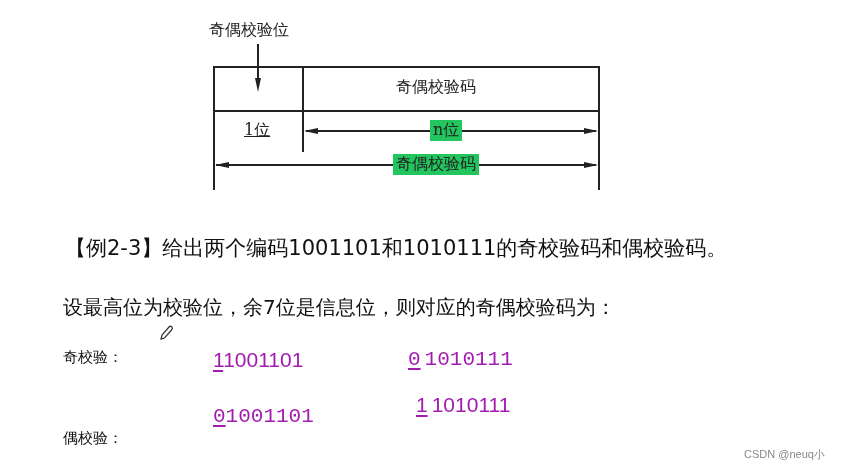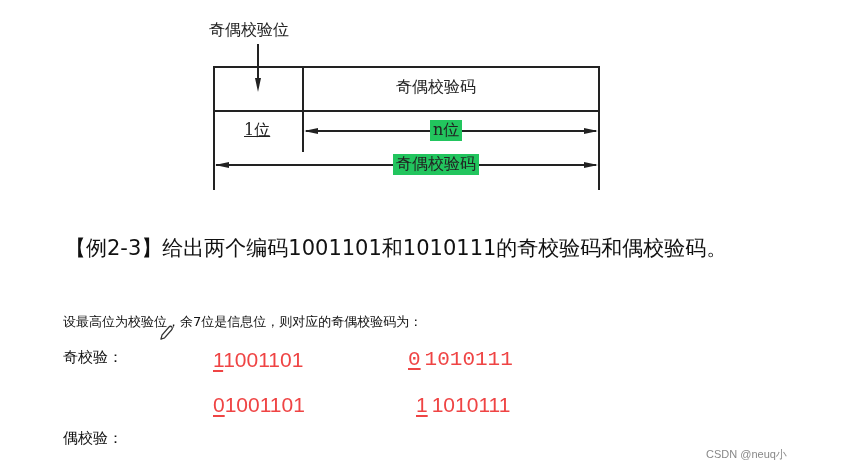--- a/index.html
+++ b/index.html
@@ -6,21 +6,21 @@
   body { width: 848px; height: 471px; position: relative; overflow: hidden; color: #111; }
   .abs { position: absolute; }
   .serif { font-family: "DejaVu Serif", "Liberation Serif", serif; }
   .sans { font-family: "DejaVu Sans", "Liberation Sans", sans-serif; }
   .line { position: absolute; background: #222; }
   .diag-text { font-size: 16px; color: #222; white-space: nowrap; }
   .arrow-l { position: absolute; width: 0; height: 0; border-top: 3px solid transparent; border-bottom: 3px solid transparent; border-right: 14px solid #222; }
   .arrow-r { position: absolute; width: 0; height: 0; border-top: 3px solid transparent; border-bottom: 3px solid transparent; border-left: 14px solid #222; }
   .arrow-d { position: absolute; width: 0; height: 0; border-left: 3px solid transparent; border-right: 3px solid transparent; border-top: 14px solid #222; }
   .para { font-size: 15px; color: #111; white-space: nowrap; letter-spacing: 0px; }
-  .code { font-family: "Liberation Sans", sans-serif; font-size: 21px; color: #ef4444; white-space: nowrap; }
+  .code { font-family: "Liberation Sans", sans-serif; font-size: 21px; color: #a21caf; white-space: nowrap; }
   .u { text-decoration: underline; text-decoration-thickness: 2px; text-underline-offset: 3px; }
   .watermark { font-family: "Liberation Sans", sans-serif; font-size: 11px; color: #888; white-space: nowrap; }
   .label-bg { background: #22c55e; padding: 0 3px; }
 </style>
 </head>
 <body>
 
 <div>
 
   <div class="abs serif diag-text" style="left:209px; top:20px;">奇偶校验位</div>
@@ -44,42 +44,42 @@
   <div class="abs serif diag-text label-bg" style="left:430px; top:120px;">n位</div>
 
   <div class="line" style="left:216px; top:164px; width:380px; height:2px;"></div>
   <div class="arrow-l" style="left:215px; top:162px;"></div>
   <div class="arrow-r" style="left:584px; top:162px;"></div>
   <div class="abs serif diag-text label-bg" style="left:353px; top:154px;margin-left:40px;">奇偶校验码</div>
 </div>
 
 <div class="abs sans para" style="left:65px; top:234px; font-size:21px;">【例2-3】给出两个编码1001101和1010111的奇校验码和偶校验码。</div>
 
-<div class="abs sans para" style="left:63px; top:294px; font-size:13px;margin-top:19px;">设最高位为校验位，余7位是信息位，则对应的奇偶校验码为：</div>
+<div class="abs sans para" style="left:63px; top:294px; font-size:20px;">设最高位为校验位，余7位是信息位，则对应的奇偶校验码为：</div>
 
 <div class="abs" style="left:158px; top:324px; width:16px; height:18px;">
   <svg width="16" height="18" viewBox="0 0 16 18">
     <path d="M3 15 L4 11 L11 3 Q12.5 1.5 14 3 Q15 4.5 13.5 6 L6.5 14 Z" fill="none" stroke="#333" stroke-width="1.2"></path>
     <path d="M3 15 L5.5 14.2" stroke="#333" stroke-width="1.2"></path>
   </svg>
 </div>
 
 <div>
   <div class="abs sans para" style="left:63px; top:348px;">奇校验：</div>
   <div class="abs code" style="left:213px; top:348px;">
     <span class="u">1</span><span>1001101</span>
   </div>
   <div class="abs code" style="left:408px; top:348px;font-family:Liberation Mono, monospace;">
     <span class="u">0</span><span style="margin-left:4px;">1010111</span>
   </div>
 </div>
 
 <div>
   <div class="abs sans para" style="left:63px; top:393px;margin-top:36px;">偶校验：</div>
-  <div class="abs code" style="left:213px; top:393px;">
+  <div class="abs code" style="left:213px; top:405px;font-family:Liberation Mono, monospace;">
     <span class="u">0</span><span>1001101</span>
   </div>
   <div class="abs code" style="left:416px; top:393px;">
     <span class="u">1</span><span style="margin-left:4px;">1010111</span>
   </div>
 </div>
 
-<div class="abs watermark" style="left:706px; top:447px;">CSDN @neuq小</div>
+<div class="abs watermark" style="left:744px; top:447px;">CSDN @neuq小</div>
 
 </body></html>

